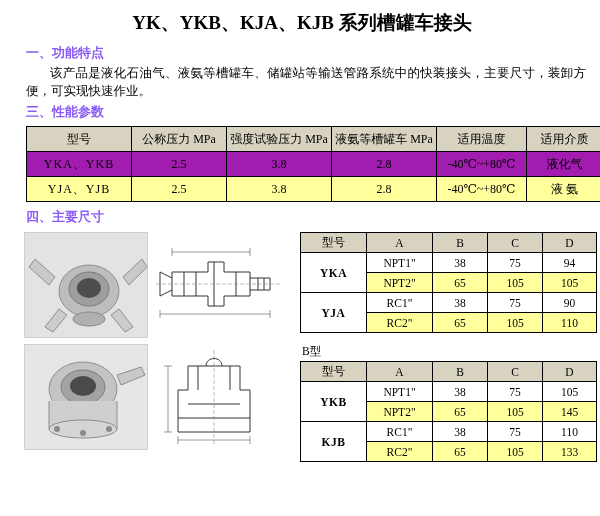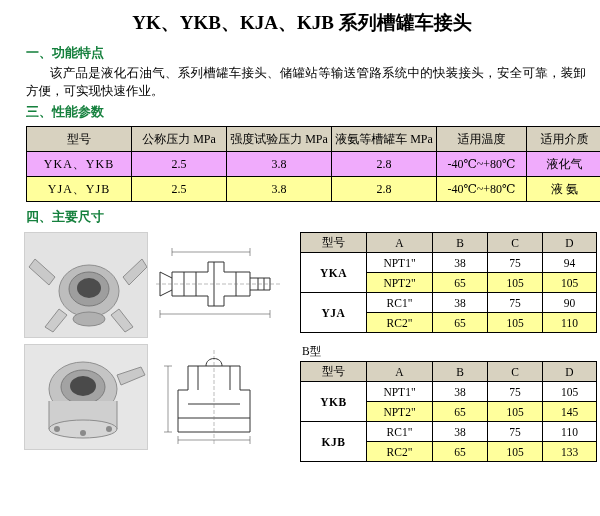--- a/index.html
+++ b/index.html
@@ -24,21 +24,21 @@
   }
   .title {
     text-align: center;
     font-size: 19px;
     font-weight: bold;
     letter-spacing: 0px;
     margin: 4px 0 8px 0;
     font-family: "Liberation Serif", "DejaVu Serif", serif;
   }
   .section-head {
-    color: #15803d;
+    color: #8b5cf6;
     font-weight: bold;
     font-size: 13px;
     margin: 3px 0 2px 16px;
     font-family: "Liberation Serif", "DejaVu Serif", serif;
   }
   .para {
     font-size: 12.5px;
     line-height: 1.45;
     margin: 0 8px 0 16px;
     text-indent: 24px;
@@ -66,21 +66,21 @@
     border: 1px solid #000000;
     text-align: center;
     height: 24px;
     padding: 0 2px;
     font-weight: normal;
   }
   table.perf thead th {
     background: #d8d2c0;
     font-size: 12px;
   }
-  table.perf tbody tr.row-a td { background: #f0abfc; }
+  table.perf tbody tr.row-a td { background: #a21caf; }
   table.perf tbody tr.row-b td { background: #ffff9c; text-align: center; }
   table.perf td.model { letter-spacing: 1px; }
 
   
   .dims-area {
     position: relative;
     margin-top: 6px;
   }
   .img-col {
     position: absolute;
@@ -146,21 +146,21 @@
   .vsp { height: 4px; }
 </style>
 </head>
 <body>
 
 <div class="page">
 
   <div class="title">YK、YKB、KJA、KJB 系列槽罐车接头</div>
 
   <div class="section-head">一、功能特点</div>
-  <div class="para">该产品是液化石油气、系列槽罐车接头、储罐站等输送管路系统中的快装接头，安全可靠，装卸方便，可实现快速作业。</div>
+  <div class="para">该产品是液化石油气、液氨等槽罐车、储罐站等输送管路系统中的快装接头，主要尺寸，装卸方便，可实现快速作业。</div>
 
 
   <div class="section-head">三、性能参数</div>
 
   <table class="perf">
     <colgroup>
       <col style="width:105px">
       <col style="width:95px">
       <col style="width:105px">
       <col style="width:105px">

